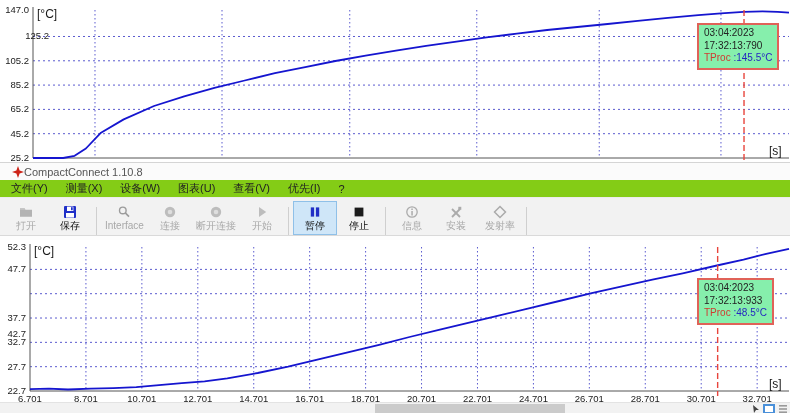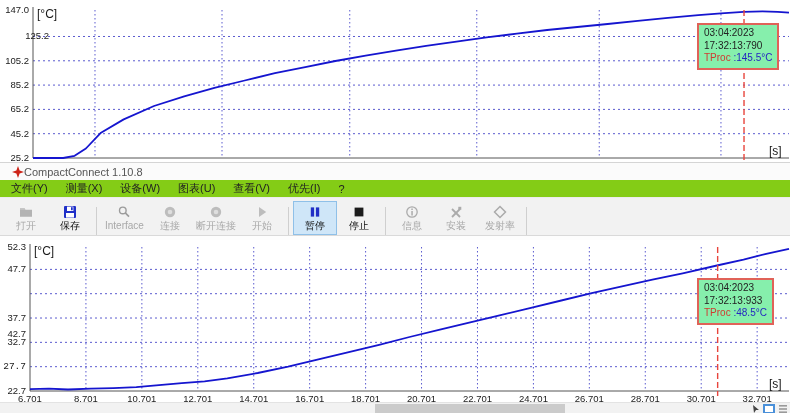--- a/index.html
+++ b/index.html
@@ -200,21 +200,21 @@
         <line x1="589.3426434282766" y1="7" x2="589.3426434282766" y2="151" stroke="#5b5bcf" stroke-width="1" stroke-dasharray="1.5,2.5"></line>
         <line x1="645.2769077711042" y1="7" x2="645.2769077711042" y2="151" stroke="#5b5bcf" stroke-width="1" stroke-dasharray="1.5,2.5"></line>
         <line x1="701.211172113932" y1="7" x2="701.211172113932" y2="151" stroke="#5b5bcf" stroke-width="1" stroke-dasharray="1.5,2.5"></line>
         <line x1="757.1454364567596" y1="7" x2="757.1454364567596" y2="151" stroke="#5b5bcf" stroke-width="1" stroke-dasharray="1.5,2.5"></line>
         <line x1="30" y1="4" x2="30" y2="151" stroke="#555" stroke-width="1"></line>
         <line x1="30" y1="151" x2="789" y2="151" stroke="#555" stroke-width="1"></line>
         <polyline points="30.0,149.1 49.0,148.6 68.0,149.5 90.7,148.6 113.5,148.1 136.3,147.1 159.0,145.2 181.8,143.2 204.6,141.3 227.3,138.4 257.7,133.0 288.1,126.7 318.4,119.4 348.8,112.1 379.1,104.8 409.5,97.0 439.9,89.7 470.2,82.4 500.6,75.1 530.9,67.8 561.3,60.5 591.7,53.2 622.0,46.4 652.4,39.6 682.7,33.3 716.9,25.5 743.5,19.6 766.2,13.8 789.0,8.9" fill="none" stroke="#1515cf" stroke-width="1.8" stroke-linejoin="round"></polyline>
         <line x1="717.654" y1="7" x2="717.654" y2="156" stroke="#e8453c" stroke-width="1.4" stroke-dasharray="6,3"></line>
       </svg>
       <div class="ytick" style="left: 0px; width: 26px; top: 146px; text-align: right;">22.7</div>
-      <div class="ytick" style="left: 0px; width: 26px; top: 121.676px; text-align: right; font-family: Liberation Mono, monospace;">27.7</div>
+      <div class="ytick" style="left: 0px; width: 26px; top: 121.676px; text-align: right;">27.7</div>
       <div class="ytick" style="left: 0px; width: 26px; top: 97.3514px; text-align: right;">32.7</div>
       <div class="ytick" style="left: 0px; width: 26px; top: 73.027px; text-align: right;">37.7</div>
       <div class="ytick" style="left: 0px; width: 26px; top: 48.7027px; text-align: right; margin-top: 40px;">42.7</div>
       <div class="ytick" style="left: 0px; width: 26px; top: 24.3784px; text-align: right;">47.7</div>
       <div class="ytick" style="left: 0px; width: 26px; top: 2px; text-align: right;">52.3</div>
       <div class="xtick" style="left: 6px; width: 48px; top: 154px; text-align: center;">6.701</div>
       <div class="xtick" style="left: 61.9343px; width: 48px; top: 154px; text-align: center;">8.701</div>
       <div class="xtick" style="left: 117.869px; width: 48px; top: 154px; text-align: center;">10.701</div>
       <div class="xtick" style="left: 173.803px; width: 48px; top: 154px; text-align: center;">12.701</div>
       <div class="xtick" style="left: 229.737px; width: 48px; top: 154px; text-align: center;">14.701</div>

